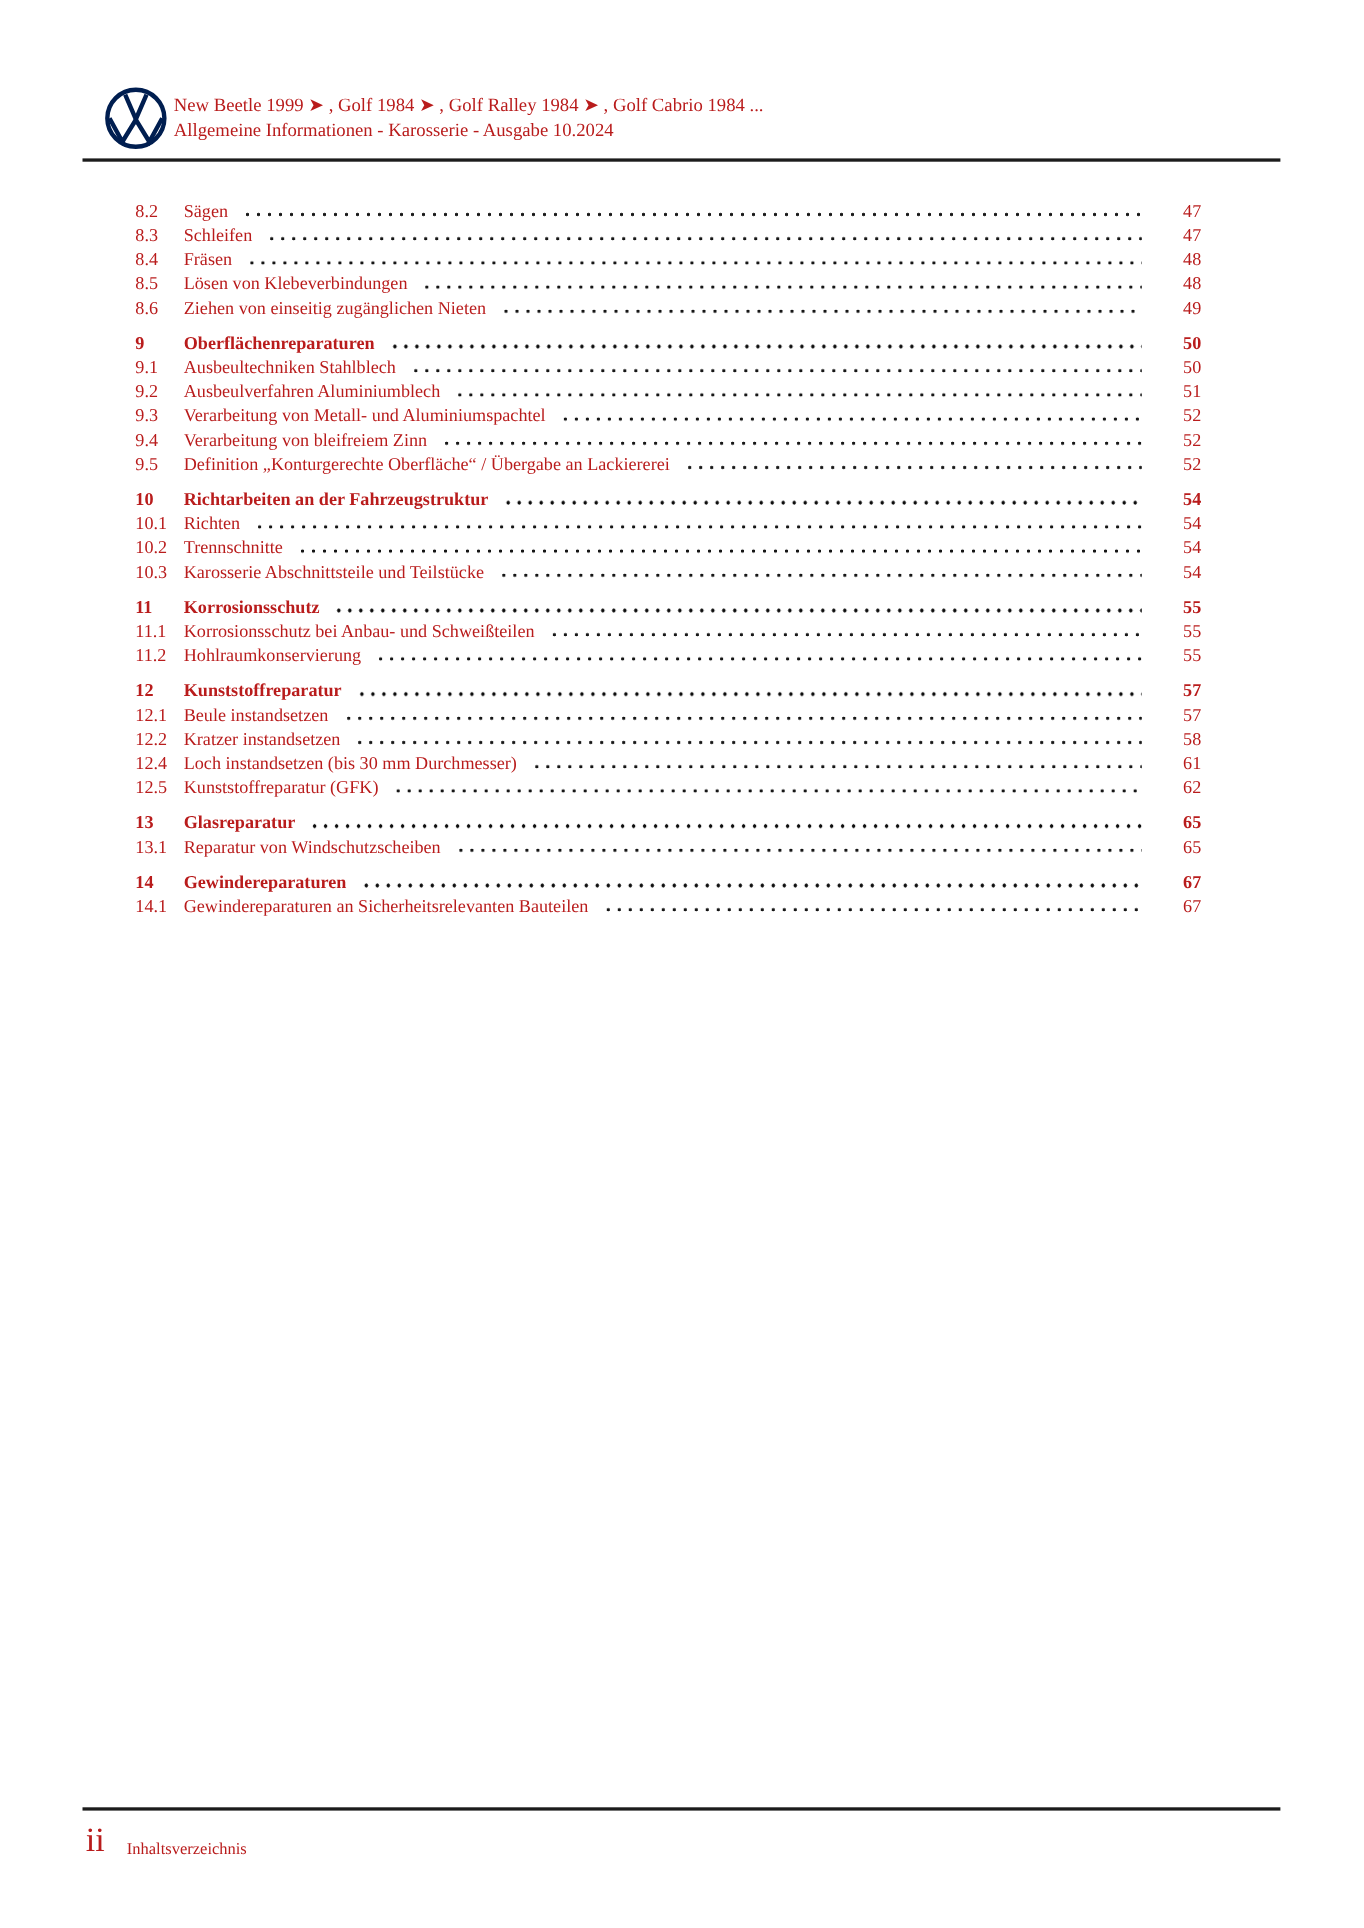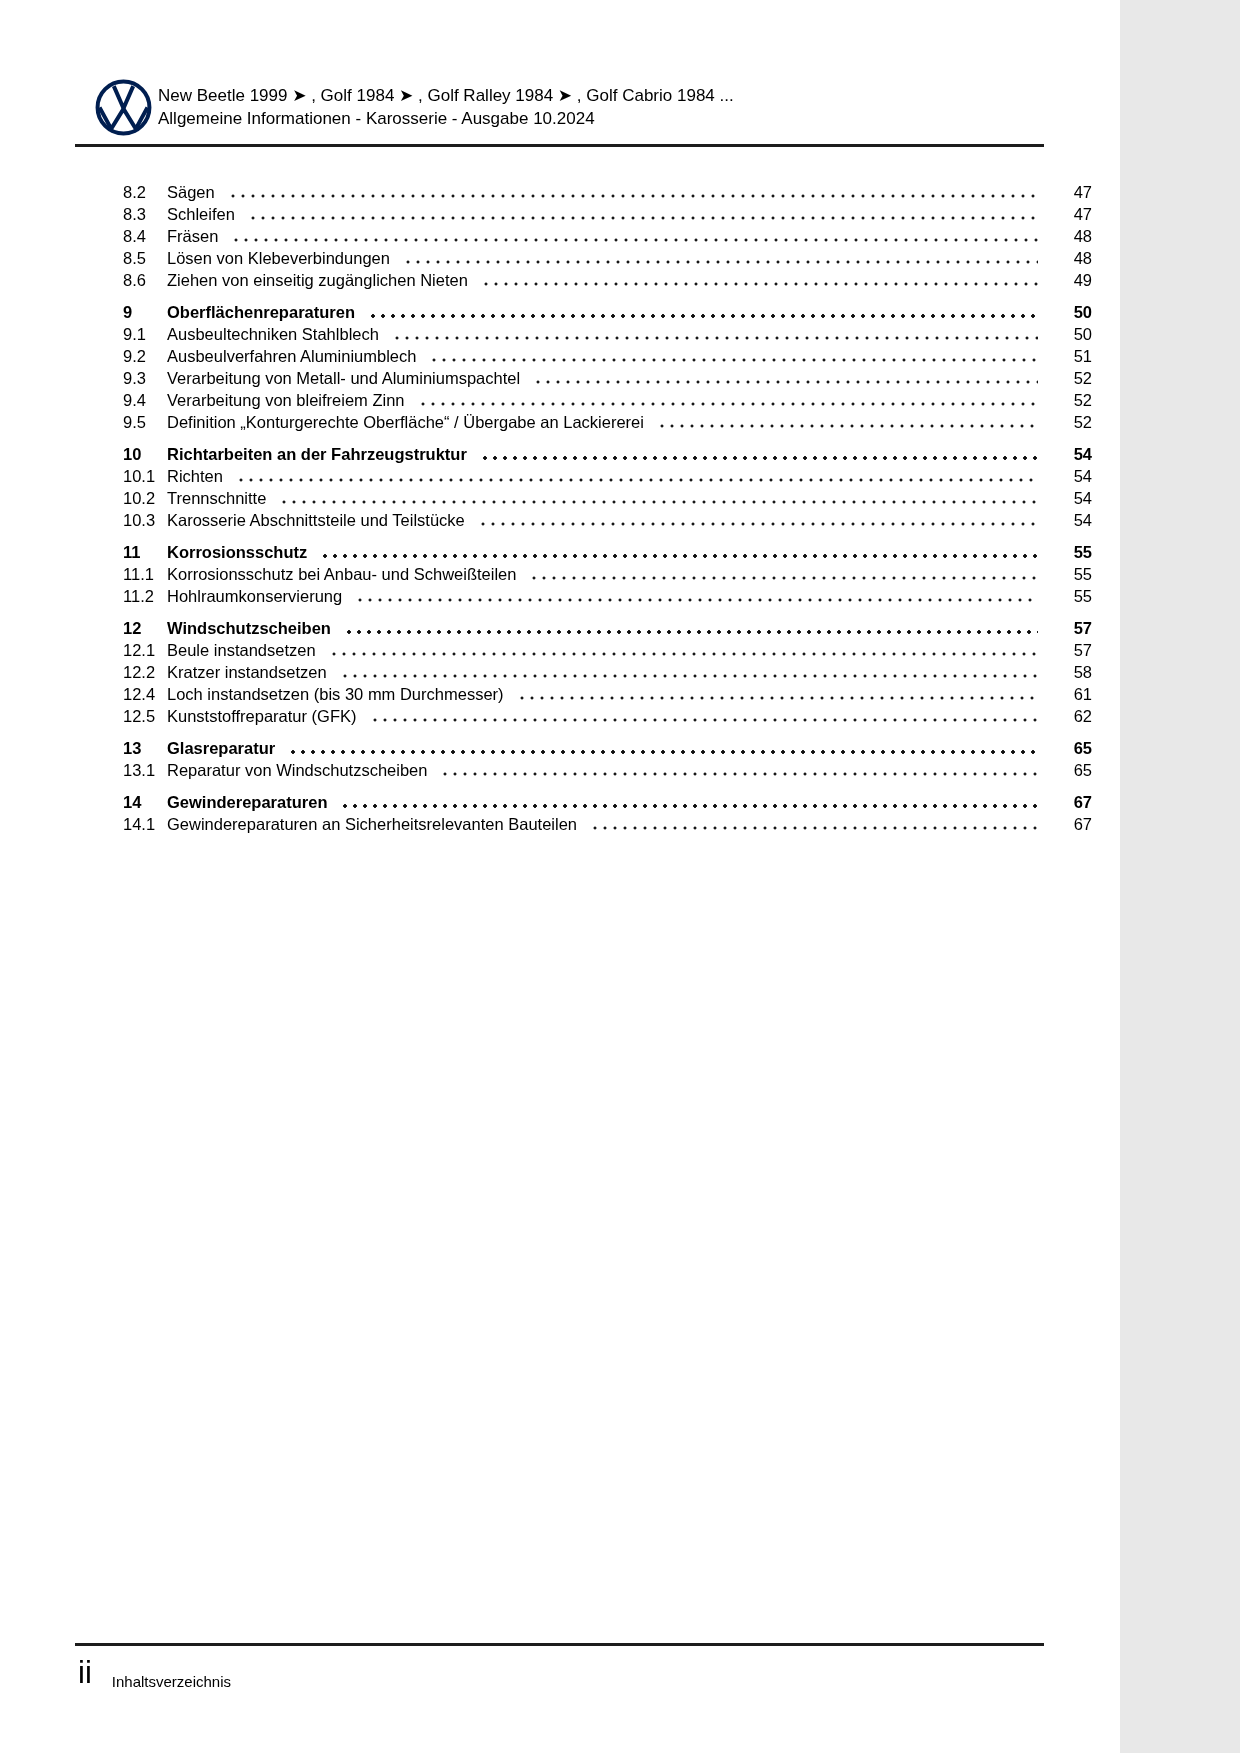--- a/index.html
+++ b/index.html
@@ -1,21 +1,21 @@
 <!DOCTYPE html>
 <html lang="de"><head>
 <meta charset="utf-8">
 <style>
   html,body{margin:0;padding:0;background:#e8e8e8;}
   .page{
     position:relative;
-    width:1120px;height:1753px;
+    width:1240px;height:1753px;
     background:#ffffff;
-    font-family:Liberation Sans, sans-serif;
-    color:#000000;
+    font-family:Liberation Serif, serif;
+    color:#b91c1c;
     overflow:hidden;
   }
 
   
   .logo{position:absolute;left:95px;top:79px;width:57px;height:57px;}
   .header-text{
     position:absolute;left:158px;top:84px;
     font-size:17px;line-height:23px;white-space:nowrap;
   }
   .header-rule{
@@ -185,21 +185,21 @@
       <span class="toc-page">55</span>
     </div>
       <div class="toc-row">
       <span class="toc-num">11.2</span>
       <span class="toc-title">Hohlraumkonservierung</span>
       <span class="leader"></span>
       <span class="toc-page">55</span>
     </div>
       <div class="toc-row section">
       <span class="toc-num">12</span>
-      <span class="toc-title">Windschutzscheiben</span>
+      <span class="toc-title">Kunststoffreparatur</span>
       <span class="leader"></span>
       <span class="toc-page">57</span>
     </div>
       <div class="toc-row">
       <span class="toc-num">12.1</span>
       <span class="toc-title">Beule instandsetzen</span>
       <span class="leader"></span>
       <span class="toc-page">57</span>
     </div>
       <div class="toc-row">

